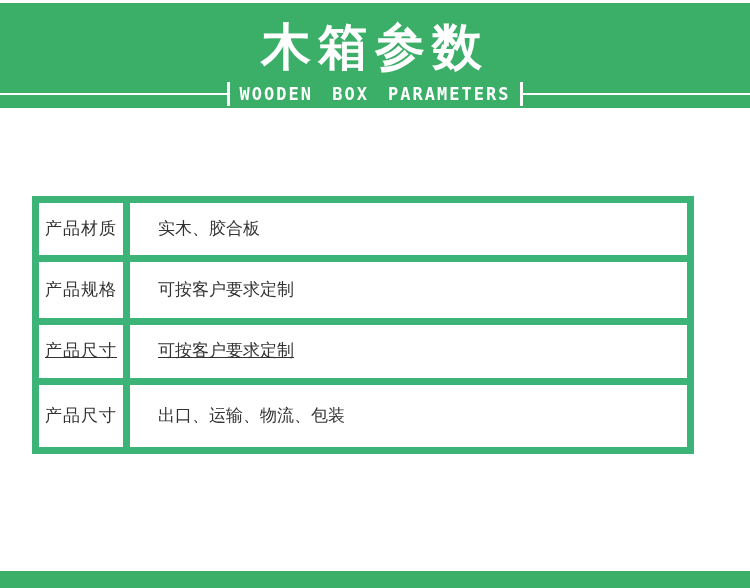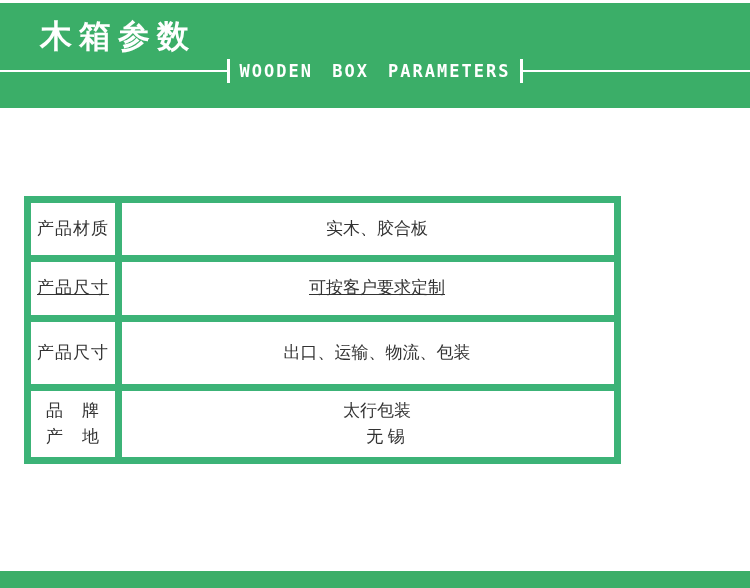--- a/index.html
+++ b/index.html
@@ -13,27 +13,26 @@
 
   
   .banner {
     position: absolute;
     left: 0; top: 3px;
     width: 750px; height: 105px;
     background: #3bae68;
   }
   .banner-title {
     margin-top: 13px;
-    text-align: left;
+    text-align: center;
     color: #ffffff;
-    font-size: 32px;
+    font-size: 50px;
     font-weight: bold;
     letter-spacing: 7px;
     line-height: 1.25;
-    margin-left: 40px;
   }
   .subtitle-row {
     margin-top: 3px;
     display: flex;
     align-items: center;
     width: 750px;
   }
   .subtitle-line {
     flex: 1 1 auto;
     height: 2px;
@@ -52,22 +51,22 @@
     font-size: 17px;
     font-weight: bold;
     letter-spacing: 2px;
     word-spacing: 7px;
     white-space: nowrap;
   }
 
   
   .param-table {
     position: absolute;
-    left: 24px; top: 196px;
-    width: 597px;
+    left: 32px; top: 196px;
+    width: 662px;
     border-collapse: collapse;
     table-layout: fixed;
     border-radius: 15px;
   }
   .param-table td {
     border: 7px solid #3cb377;
     background: #ffffff;
     color: #333333;
     font-size: 17px;
     vertical-align: middle;
@@ -76,21 +75,20 @@
   }
   td.label-cell {
     width: 80px;
     text-align: center;
     letter-spacing: 1px;
     padding: 0 2px;
   }
   td.value-cell {
     padding-left: 28px;
     padding-right: 10px;
-    text-align: center;
   }
   tr.row-1 td { height: 50px; }
   tr.row-2 td { height: 54px; }
   tr.row-3 td { height: 51px; text-decoration: underline; }
   tr.row-4 td { height: 60px; }
   tr.row-5 td { height: 64px; }
 
   
   .footer-bar {
     position: absolute;
@@ -112,30 +110,28 @@
     <div class="subtitle-line"></div>
   </div>
 </div>
 
 <table class="param-table">
   <tbody>
     <tr class="row-1">
       <td class="label-cell">产品材质</td>
       <td class="value-cell">实木、胶合板</td>
     </tr>
+    <tr class="row-2">
+      <td class="label-cell">产品规格</td>
+      <td class="value-cell">可按客户要求定制</td>
+    </tr>
     <tr class="row-3">
       <td class="label-cell">产品尺寸</td>
       <td class="value-cell">可按客户要求定制</td>
     </tr>
     <tr class="row-4">
       <td class="label-cell">产品尺寸</td>
       <td class="value-cell">出口、运输、物流、包装</td>
     </tr>
-    <tr class="row-5">
-      <td class="label-cell">品　牌
-产　地</td>
-      <td class="value-cell">太行包装
-　无 锡</td>
-    </tr>
   </tbody>
 </table>
 
 <div class="footer-bar"></div>
 
 </body></html>

